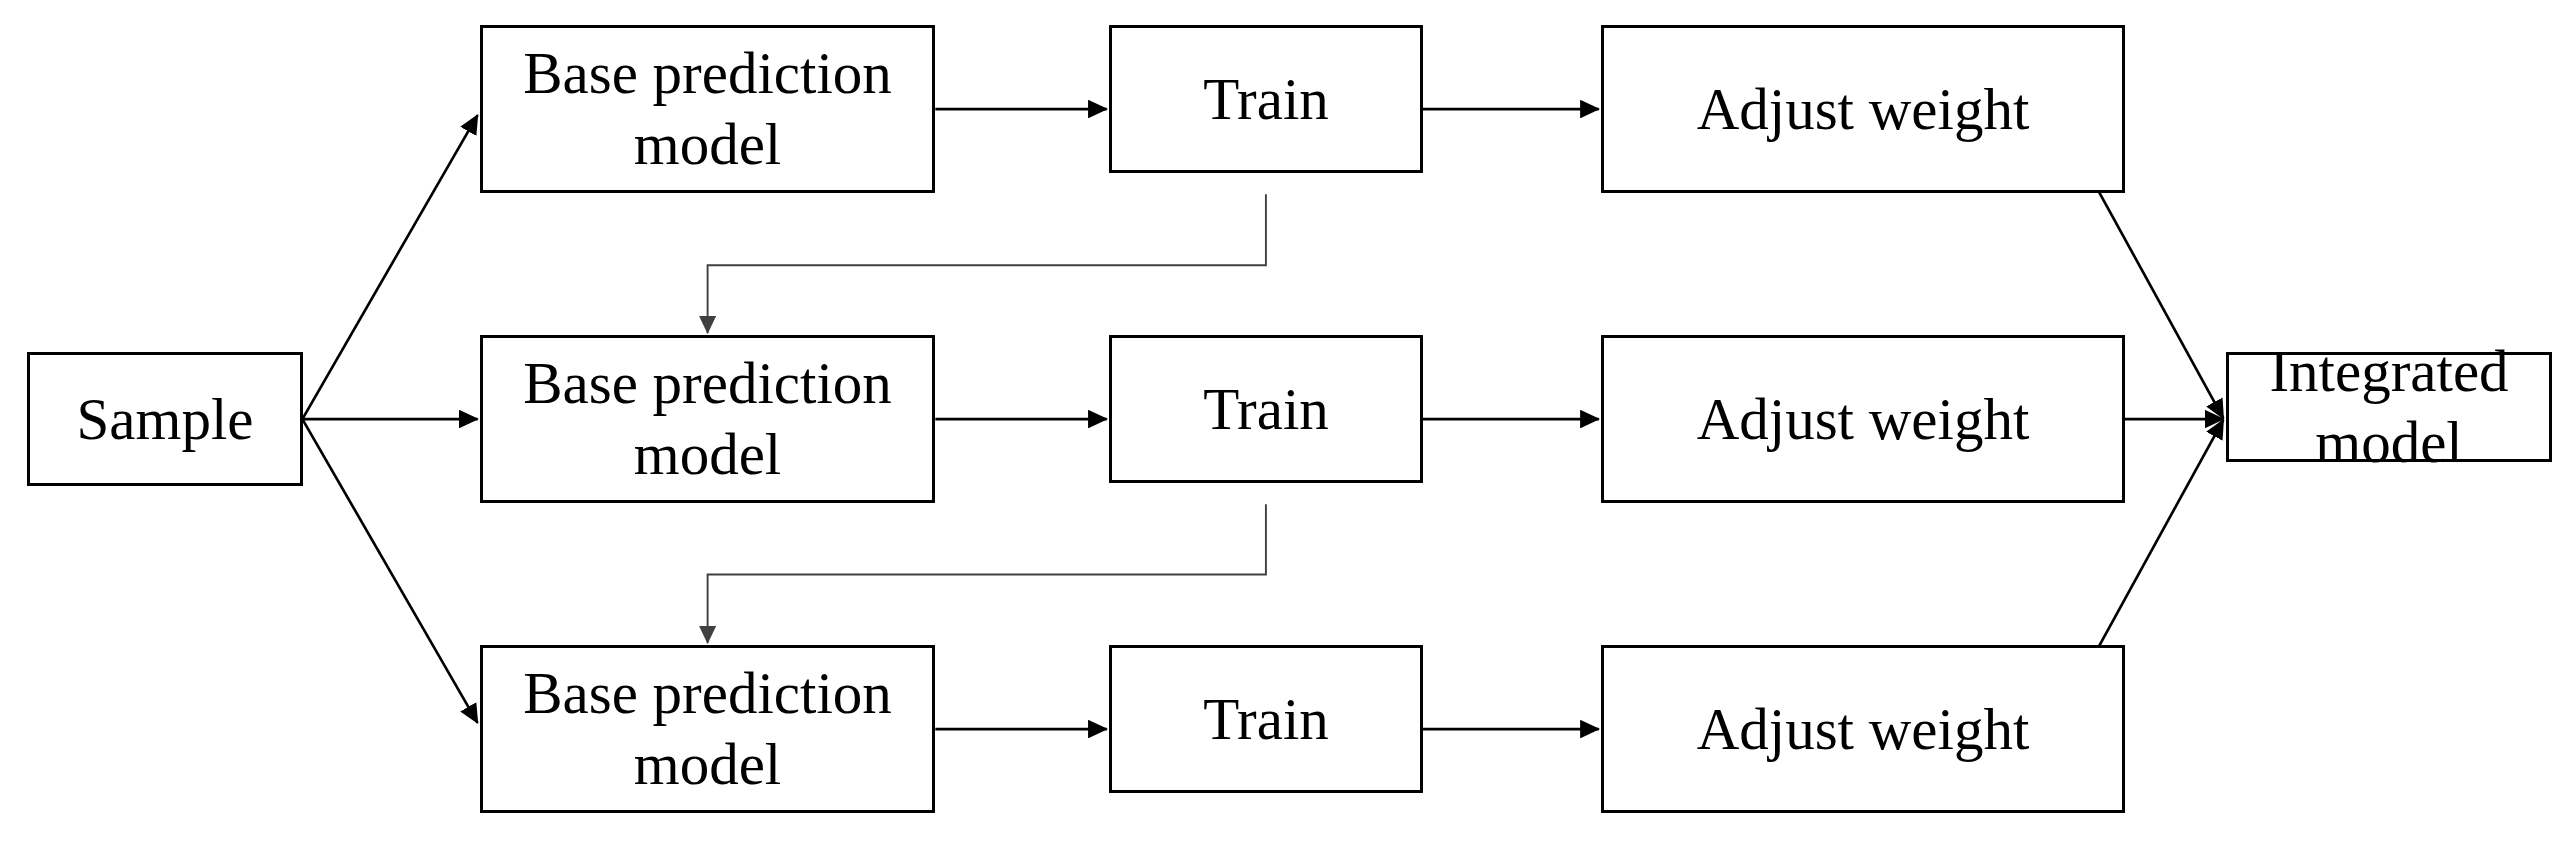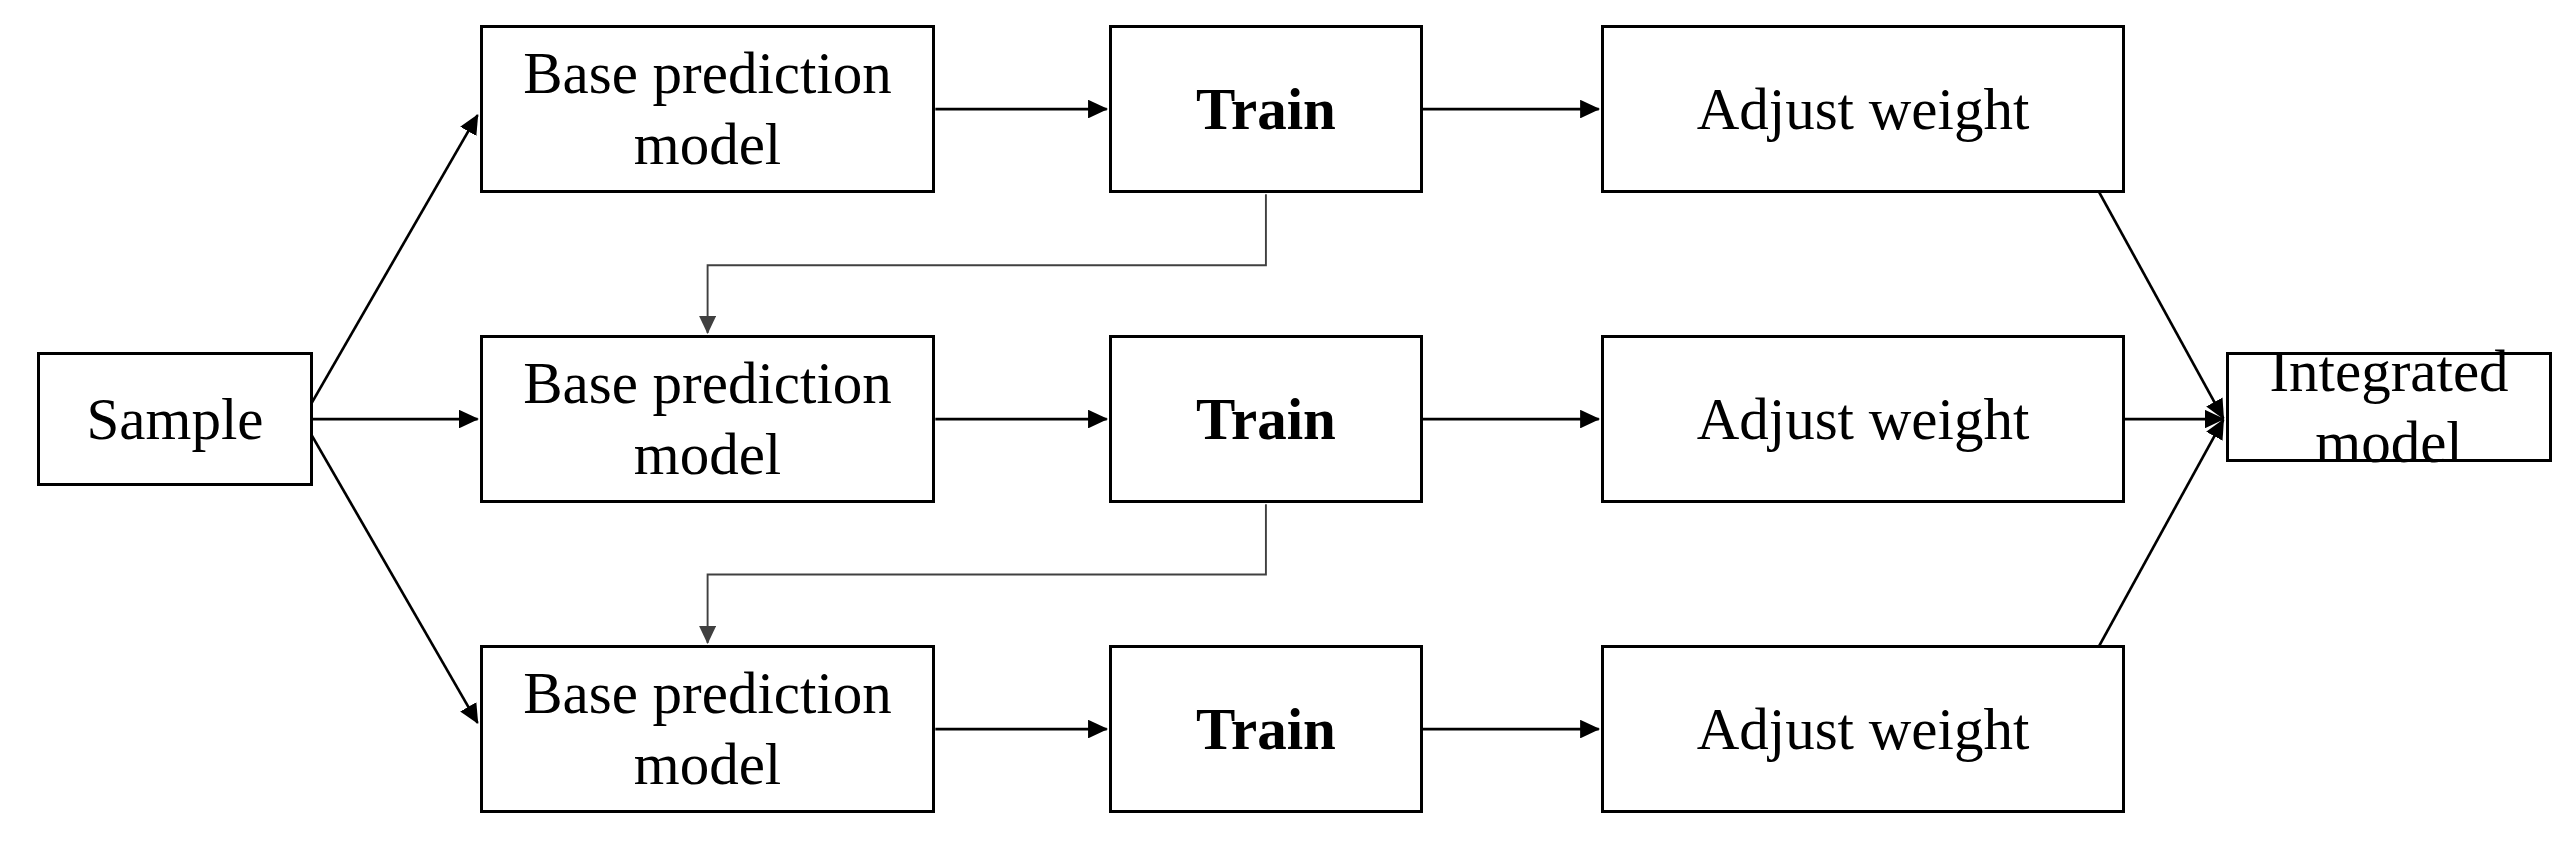--- a/index.html
+++ b/index.html
@@ -41,23 +41,23 @@
     border: 3px solid var(--box-border, #000000);
     display: flex;
     align-items: center;
     justify-content: center;
     text-align: center;
     font-size: 59px;
     line-height: 1.2;
     color: var(--text, #000000);
   }
   .box .label { display: block; padding: 0 9.1px; }
-  .sample-box     { left: 37px;   top: 352px; width: 276px; height: 134px; }
+  .sample-box     { left: 27px;   top: 352px; width: 276px; height: 134px; }
   .base-box       { left: 480px;  width: 455px; height: 168px; }
-  .train-box      { left: 1109px; width: 314px; height: 168px; font-weight: bold; }
+  .train-box      { left: 1109px; width: 314px; height: 148px; }
   .adjust-box     { left: 1601px; width: 524px; height: 168px; }
   .row-1 { top: 25px; }
   .row-2 { top: 335px; }
   .row-3 { top: 645px; }
   .integrated-box { left: 2226px; top: 352px; width: 326px; height: 110px; }
 </style>
 </head>
 <body>
 
 <div class="canvas">

